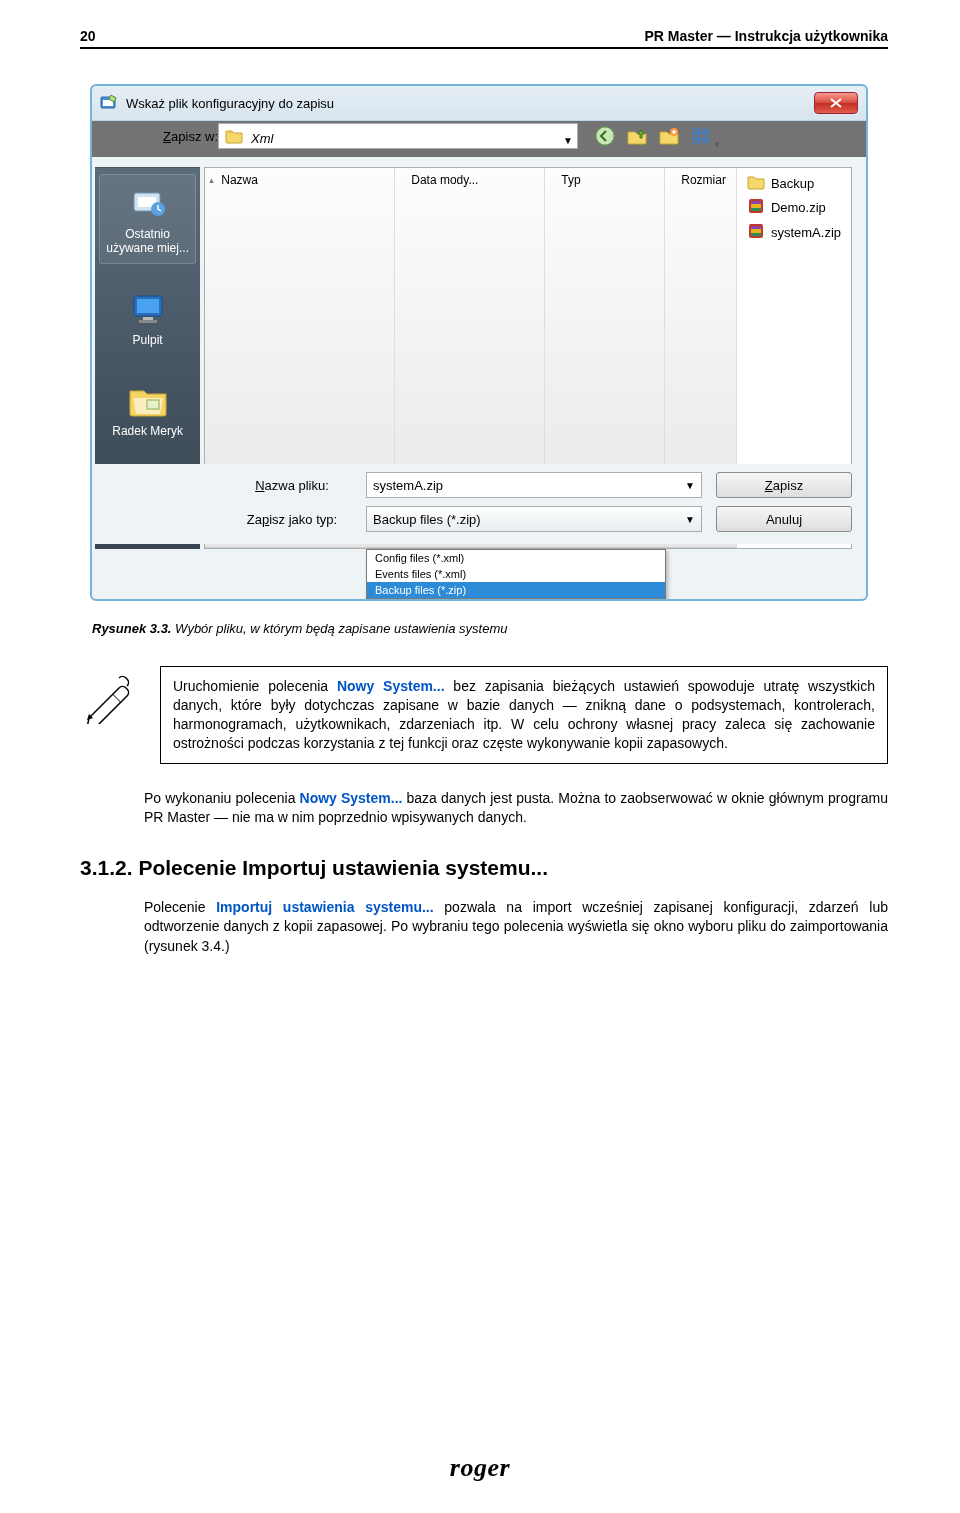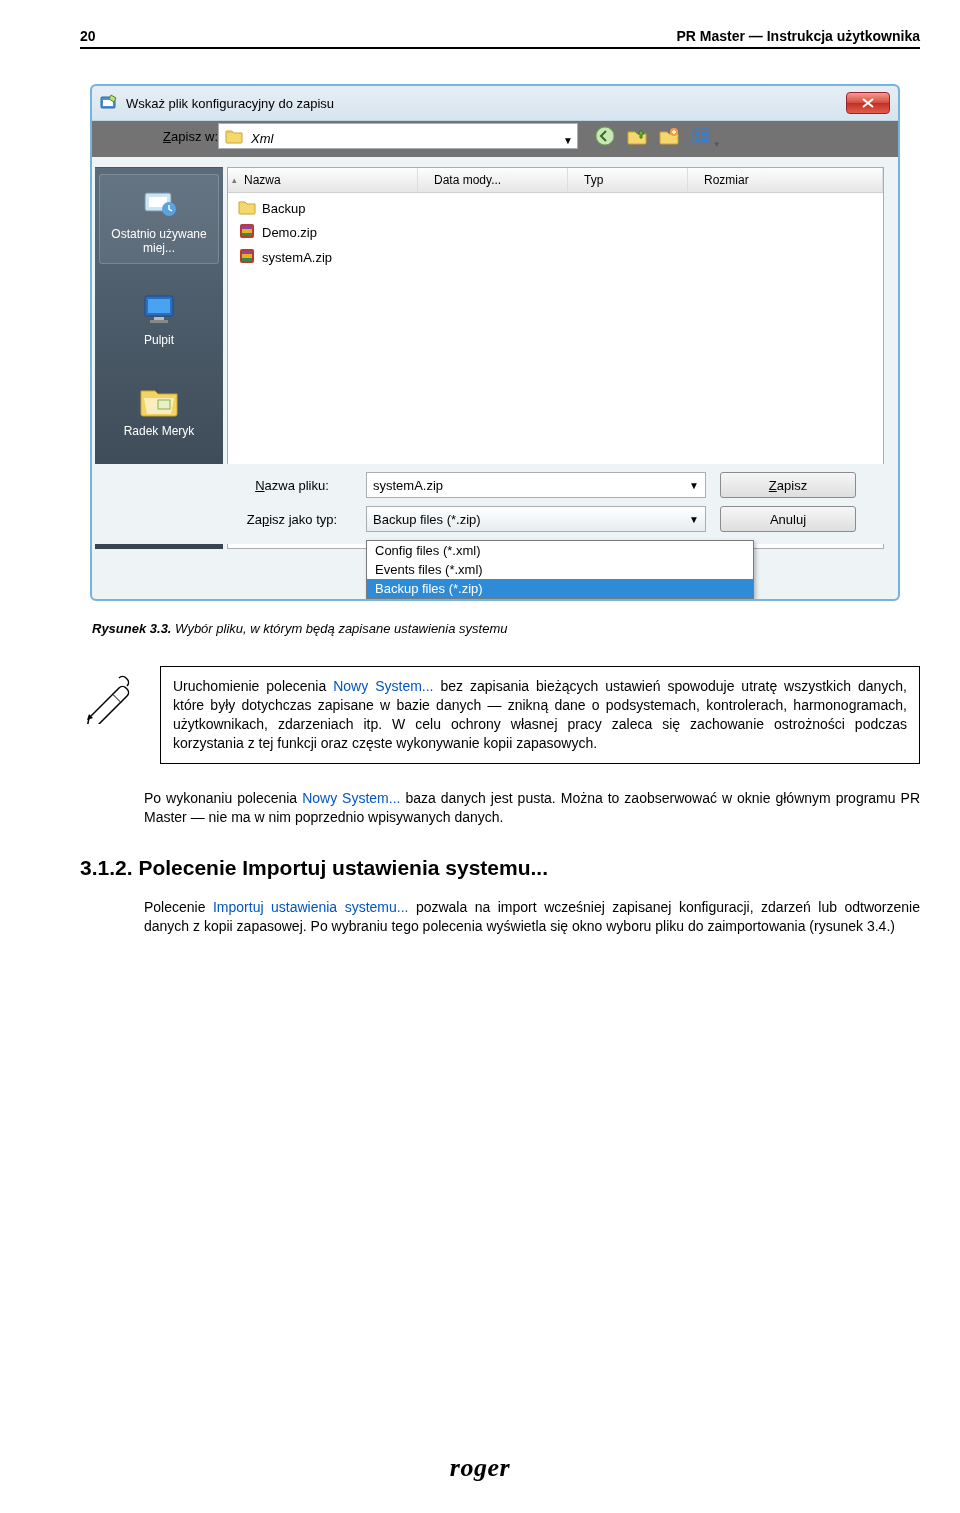--- a/index.html
+++ b/index.html
@@ -4,21 +4,21 @@
 <style>
   * { box-sizing: border-box; }
   body {
     margin: 0;
     font-family: Verdana, Geneva, sans-serif;
     background: #fff;
     width: 960px;
     color: #000;
   }
   .page {
-    padding: 28px 40px 50px 80px;
+    padding: 28px 72px 50px 80px;
     position: relative;
     min-height: 1513px;
   }
   .header-row {
     display: flex;
     justify-content: space-between;
     font-weight: bold;
     font-size: 14px;
     padding-bottom: 3px;
   }
@@ -93,21 +93,21 @@
     padding:8px 2px; text-align:center; font-size:12px;
     border-radius:3px;
   }
   .place .pic { width:44px; height:40px; margin-bottom:4px; display:flex; align-items:center; justify-content:center;}
   .selected-place { background: rgba(255,255,255,0.07); border:1px solid rgba(255,255,255,0.18);}
   .filepane {
     flex:1;
     background:#fff;
     border:1px solid #abadb3;
     margin-left:4px;
-    display:flex; flex-direction:column;
+    display:flex; flex-direction:row;
   }
   .columns {
     display:grid;
     grid-template-columns: 190px 150px 120px 1fr;
     background: linear-gradient(to bottom, #fdfdfd, #e6e6e6);
     border-bottom:1px solid #cfcfcf;
   }
   .col {
     padding:5px 10px 5px 16px;
     border-right:1px solid #dedede;
@@ -132,23 +132,23 @@
   .fc-btn {
     width:136px; height:26px; border:1px solid #8b8b8b; border-radius:3px;
     background: linear-gradient(to bottom,#f6f6f6,#dedede);
     display:flex; align-items:center; justify-content:center;
     font-size:13px;
   }
   .dropdown-open {
     position:absolute;
     left: 274px;
     bottom: 0px;
-    width: 388px;
+    width: 300px;
     border:1px solid #7a7a7a;
-    background:#fff; font-size:13px;
+    background:#fff; font-size:11px;
     box-shadow: 2px 2px 4px rgba(0,0,0,0.25);
     z-index:5;
   }
   .dd-item { padding:2px 8px;}
   .dd-sel { background:#2e8bd8; color:#fff;}
   .caption {
     font-family: Tahoma, sans-serif;
     font-size: 13px;
     font-style: italic;
     font-weight: bold;
@@ -197,21 +197,21 @@
     position:absolute;
     bottom: 30px;
     left:0; right:0;
     text-align:center;
     font-family: "Times New Roman", serif;
     font-style: italic;
     font-weight: bold;
     font-size: 26px;
     letter-spacing: 0.5px;
   }
-  .blue-bold { color:#0055c4; font-weight:normal; }
+  .blue-bold { color:#0055c4; font-weight:bold; }
   .ico-folder { transform: translateY(1px); }
 </style>
 </head>
 <body>
 
 <div class="page">
 
   <div class="header-row">
     <span>20</span>
     <span>PR Master — Instrukcja użytkownika</span>

